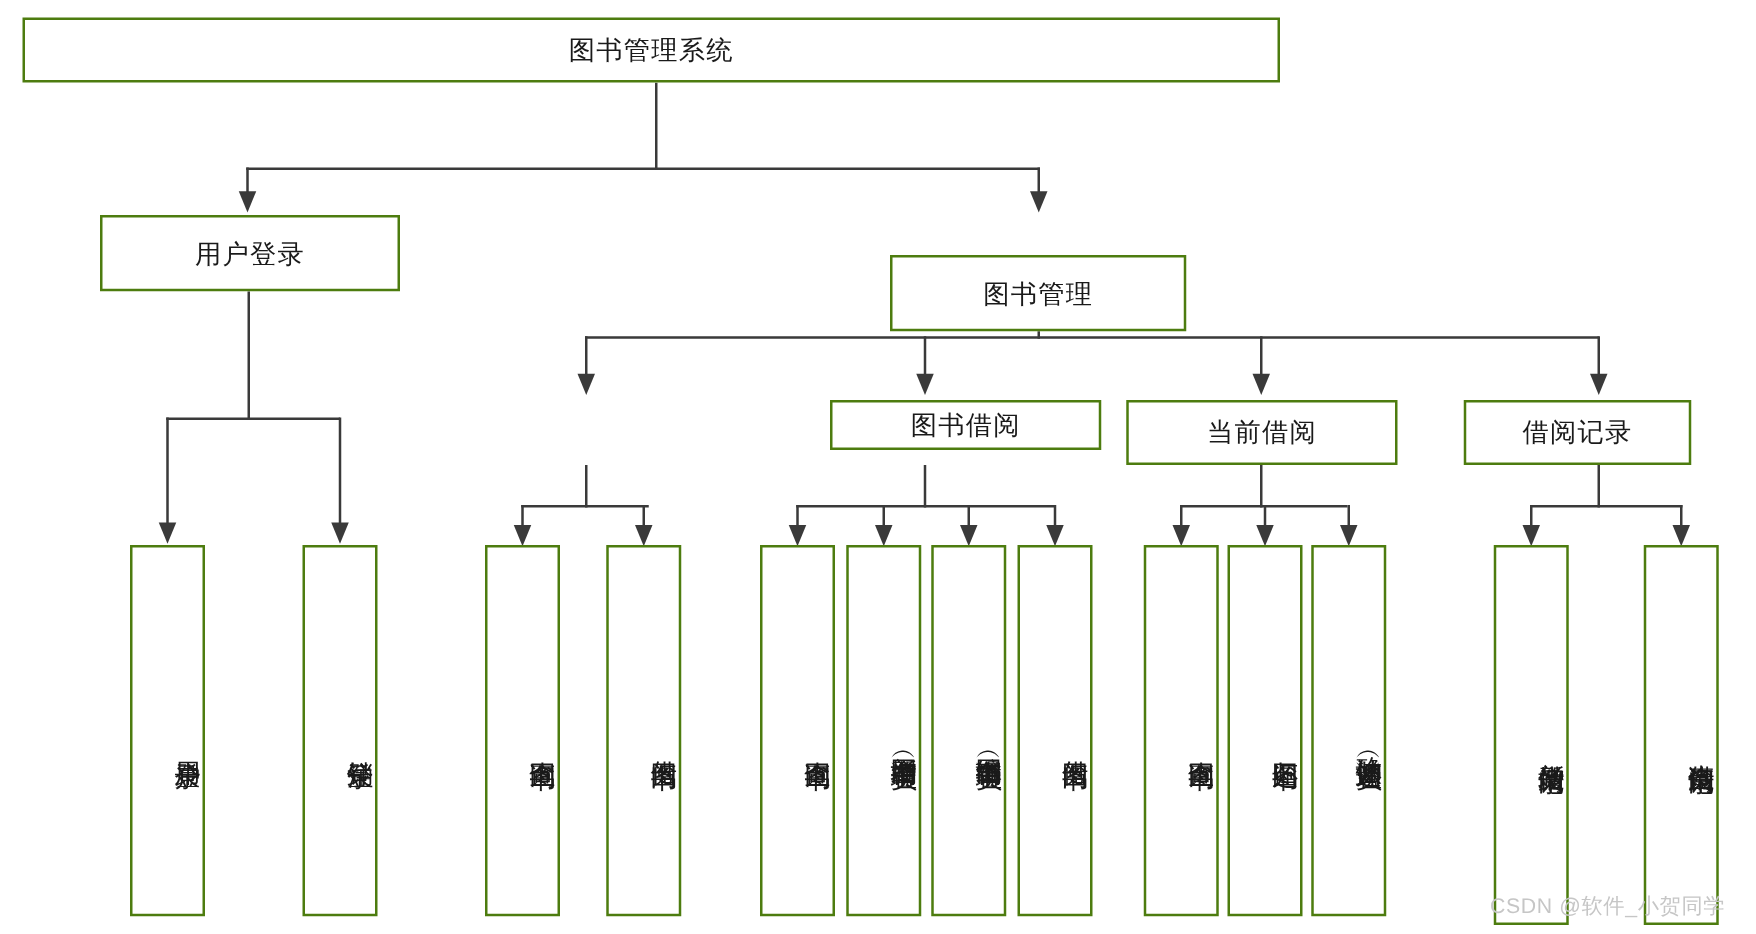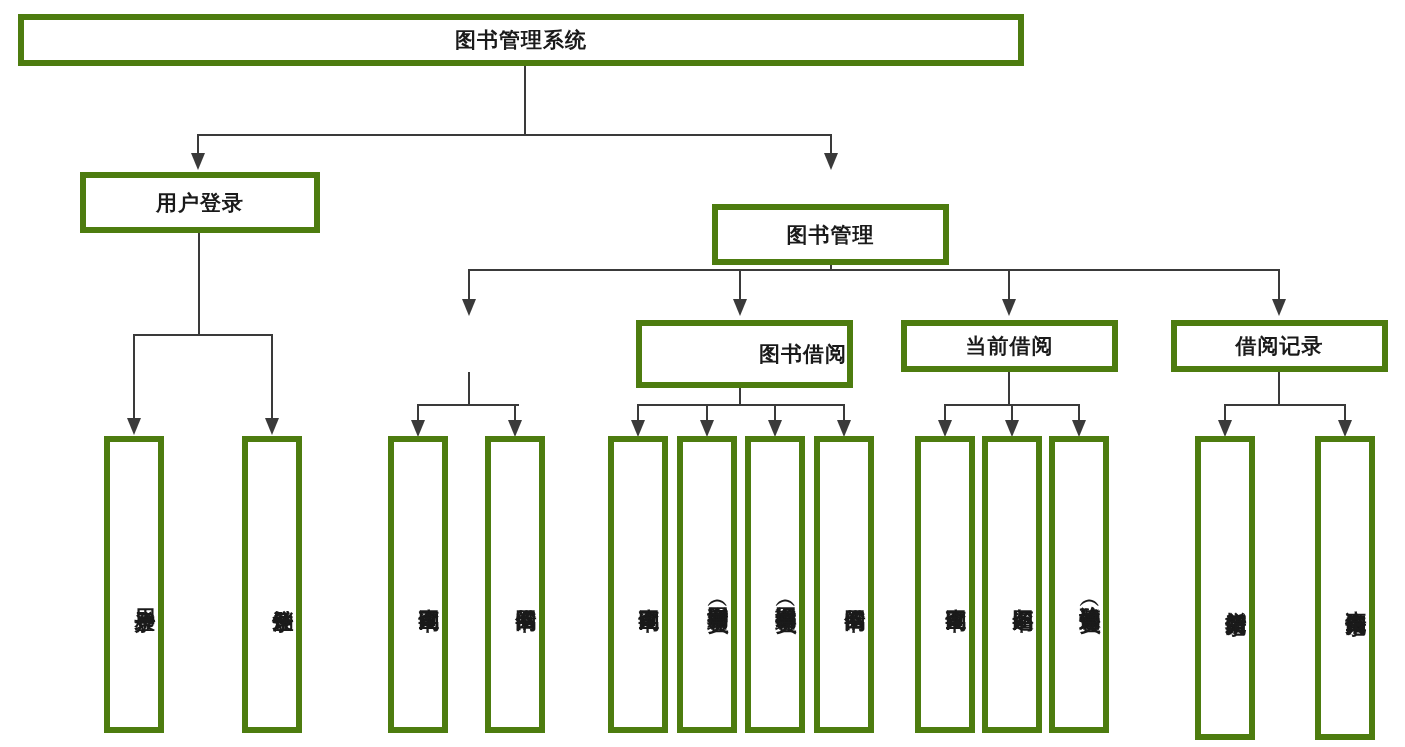--- a/index.html
+++ b/index.html
@@ -13,28 +13,27 @@
   #canvas {
     position: relative;
     width: 1405px;
     height: 747px;
     background: #ffffff;
     overflow: hidden;
   }
   .node {
     position: absolute;
     box-sizing: border-box;
-    border: 6px solid #4d7c0f;
+    border: 2px solid #4d7c0f;
     background: #ffffff;
     display: flex;
     align-items: center;
     justify-content: center;
     color: #1a1a1a;
     z-index: 3;
-    font-weight: bold;
   }
   .node-h {
     font-size: 21px;
     letter-spacing: 1px;
     white-space: nowrap;
   }
   .node-v {
     writing-mode: vertical-rl;
     text-orientation: upright;
     font-size: 21px;
@@ -119,27 +118,27 @@
 
   <div class="line vline" style="left:468px; top:269px; width:2px; height:32px;"></div>
   <div class="arrow" style="left:462px; top:299px;"></div>
   <div class="line vline" style="left:739px; top:269px; width:2px; height:32px;"></div>
   <div class="arrow" style="left:733px; top:299px;"></div>
   <div class="line vline" style="left:1008px; top:269px; width:2px; height:32px;"></div>
   <div class="arrow" style="left:1002px; top:299px;"></div>
   <div class="line vline" style="left:1278px; top:269px; width:2px; height:32px;"></div>
   <div class="arrow" style="left:1272px; top:299px;"></div>
 
-  <div class="node node-h" style="left:636px; top:320px; width:217px; height:68px;justify-content:flex-end;">
+  <div class="node node-h" style="left:664px; top:320px; width:217px; height:40px;">
     <span>图书借阅</span>
   </div>
   <div class="node node-h" style="left:901px; top:320px; width:217px; height:52px;">
     <span>当前借阅</span>
   </div>
-  <div class="node node-h" style="left:1171px; top:320px; width:217px; height:52px;">
+  <div class="node node-h" style="left:1171px; top:320px; width:182px; height:52px;">
     <span>借阅记录</span>
   </div>
 
   <div class="line vline" style="left:468px; top:372px; width:2px; height:34px;"></div>
   <div class="line hline" style="left:417px; top:404px; width:102px; height:2px;"></div>
   <div class="line vline" style="left:417px; top:404px; width:2px; height:18px;"></div>
   <div class="arrow" style="left:411px; top:420px;"></div>
   <div class="line vline" style="left:514px; top:404px; width:2px; height:18px;"></div>
   <div class="arrow" style="left:508px; top:420px;"></div>
 
@@ -200,14 +199,15 @@
   <div class="line vline" style="left:1344px; top:404px; width:2px; height:18px;"></div>
   <div class="arrow" style="left:1338px; top:420px;"></div>
 
   <div class="node node-v" style="left:1195px; top:436px; width:60px; height:304px;">
     <span>新增借阅记录</span>
   </div>
   <div class="node node-v" style="left:1315px; top:436px; width:60px; height:304px;">
     <span>查询借阅记录</span>
   </div>
 
+  <div class="watermark" style="left:1192px; top:713px;">CSDN @软件_小贺同学</div>
 
 </div>
 
 </body></html>

